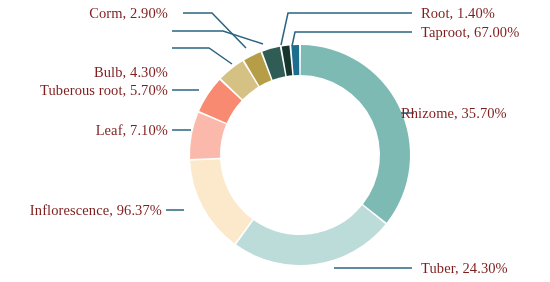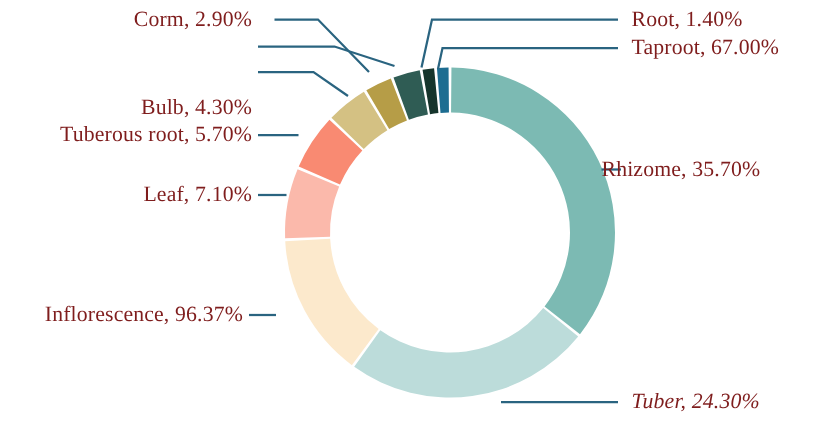--- a/index.html
+++ b/index.html
@@ -83,15 +83,15 @@
   <div class="label-text label-left" style="right:382px; top:123px;">Leaf, 7.10%</div>
 
   <div class="label-text label-left" style="right:388px; top:203px;">Inflorescence, 96.37%</div>
 
   <div class="label-text label-right" style="left:421px; top:6px;">Root, 1.40%</div>
 
   <div class="label-text label-right" style="left:421px; top:25px;">Taproot, 67.00%</div>
 
   <div class="label-text label-right" style="left:401px; top:106px;">Rhizome, 35.70%</div>
 
-  <div class="label-text label-right" style="left:421px; top:261px;font-style:italic;">Tuber, 24.30%</div>
+  <div class="label-text label-right" style="left:421px; top:261px;">Tuber, 24.30%</div>
 
 </div>
 
 </body></html>

